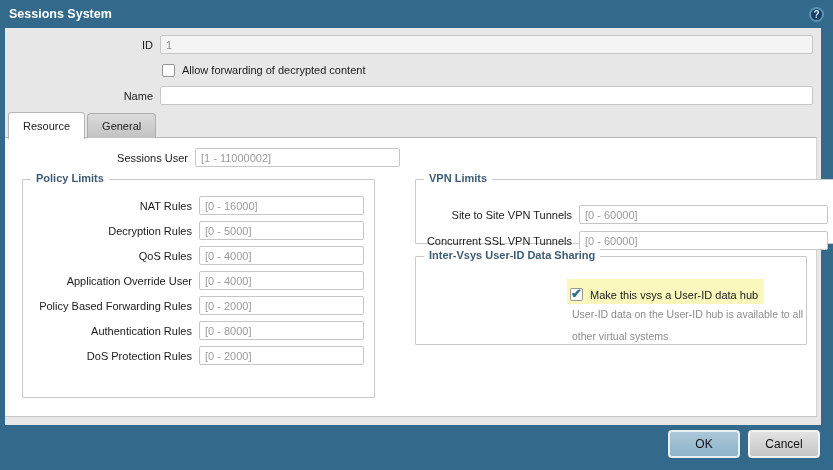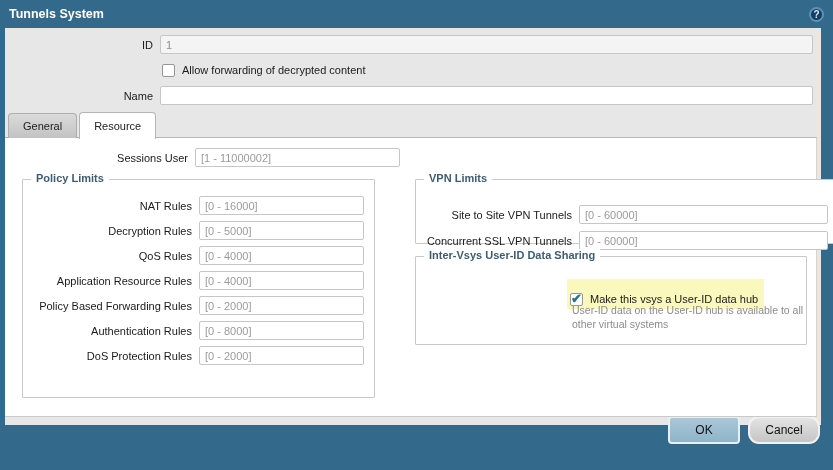--- a/index.html
+++ b/index.html
@@ -49,39 +49,39 @@
   .fs { position:absolute; border:1px solid #C9C9C9; border-radius:1px; background:#fff; }
   .fs .legend { position:absolute; top:-8px; left:8px; background:#fff; padding:0 5px; color:#3D5C73; font-weight:bold; }
   .fs-policy { left:17px; top:41px; width:353px; height:219px; padding-top:16px; }
   .fs-policy .form-row { margin-bottom:6px; padding-right:10px; }
   .fs-policy .form-row .lbl { width:176px; }
   .fs-vpn { left:410px; top:41px; width:424px; height:65px; padding-top:25px; }
   .fs-vpn .form-row { margin-bottom:7px; padding-right:10px; }
   .fs-vpn .form-row .lbl { width:163px; }
   .fs-uid { left:410px; top:118px; width:392px; height:89px; }
 
-  .hub-line { position:absolute; left:151px; top:22px; display:flex; align-items:flex-start; gap:7px;
-              background:#FAF8BC; padding:14px 6px 3px 3px; cursor:pointer; }
-  .hub-help { position:absolute; left:156px; top:46px; width:245px; color:#8C8C8C; font-size:10.5px; line-height:14px; }
+  .hub-line { position:absolute; left:151px; top:22px; display:flex; align-items:flex-end; gap:7px;
+              background:#FAF8BC; padding:9px 6px 3px 3px; cursor:pointer; }
+  .hub-help { position:absolute; left:156px; top:46px; width:245px; color:#8C8C8C; font-size:10.5px; line-height:22px; }
 
   
-  .footer { position:absolute; left:0; right:0; bottom:14px; height:45px; display:flex; justify-content:flex-end;
+  .footer { position:absolute; left:0; right:0; bottom:0; height:45px; display:flex; justify-content:flex-end;
             align-items:flex-start; padding:5px 13px 0 0; gap:8px; }
   .btn { width:72px; height:28px; border-radius:4px; border:2px solid #E9F0F4; font-family:"Liberation Sans",sans-serif;
          font-size:12px; color:#111; display:flex; align-items:center; justify-content:center; cursor:pointer; }
   .btn-ok { background:linear-gradient(#AAC7D8,#8FB4C9); }
-  .btn-cancel { background:linear-gradient(#E3E3E3,#C5C5C5); border-color:#F2F2F2;border-radius:11px; }
+  .btn-cancel { background:linear-gradient(#E3E3E3,#C5C5C5); border-color:#F2F2F2; }
 </style>
 </head>
 <body>
 
 <div class="frame">
 
   <div class="titlebar">
-    <div class="title">Tunnels System</div>
+    <div class="title">Sessions System</div>
     <div class="help-icon">?</div>
   </div>
 
   <div class="dialog-body">
 
     <div class="top-section">
       <div class="form-row">
         <span class="lbl">ID</span>
         <input class="txt grow" disabled="" value="1" style="">
       </div>
@@ -89,22 +89,22 @@
         <span class="checkbox"></span>
         <span>Allow forwarding of decrypted content</span>
       </div>
       <div class="form-row">
         <span class="lbl">Name</span>
         <input class="txt grow" value="" style="">
       </div>
     </div>
 
     <div class="tabs">
+      <div class="tab active">Resource</div>
       <div class="tab">General</div>
-      <div class="tab active">Resource</div>
     </div>
 
     <div class="panel">
 
       <div class="sessions-row">
         <span class="lbl">Sessions User</span>
         <input class="txt" placeholder="[1 - 11000002]" style="">
       </div>
 
       <div class="fs fs-policy">
@@ -115,21 +115,21 @@
         </div>
         <div class="form-row">
           <span class="lbl">Decryption Rules</span>
           <input class="txt grow" placeholder="[0 - 5000]" style="">
         </div>
         <div class="form-row">
           <span class="lbl">QoS Rules</span>
           <input class="txt grow" placeholder="[0 - 4000]" style="">
         </div>
         <div class="form-row">
-          <span class="lbl">Application Resource Rules</span>
+          <span class="lbl">Application Override User</span>
           <input class="txt grow" placeholder="[0 - 4000]" style="">
         </div>
         <div class="form-row">
           <span class="lbl">Policy Based Forwarding Rules</span>
           <input class="txt grow" placeholder="[0 - 2000]" style="">
         </div>
         <div class="form-row">
           <span class="lbl">Authentication Rules</span>
           <input class="txt grow" placeholder="[0 - 8000]" style="">
         </div>

